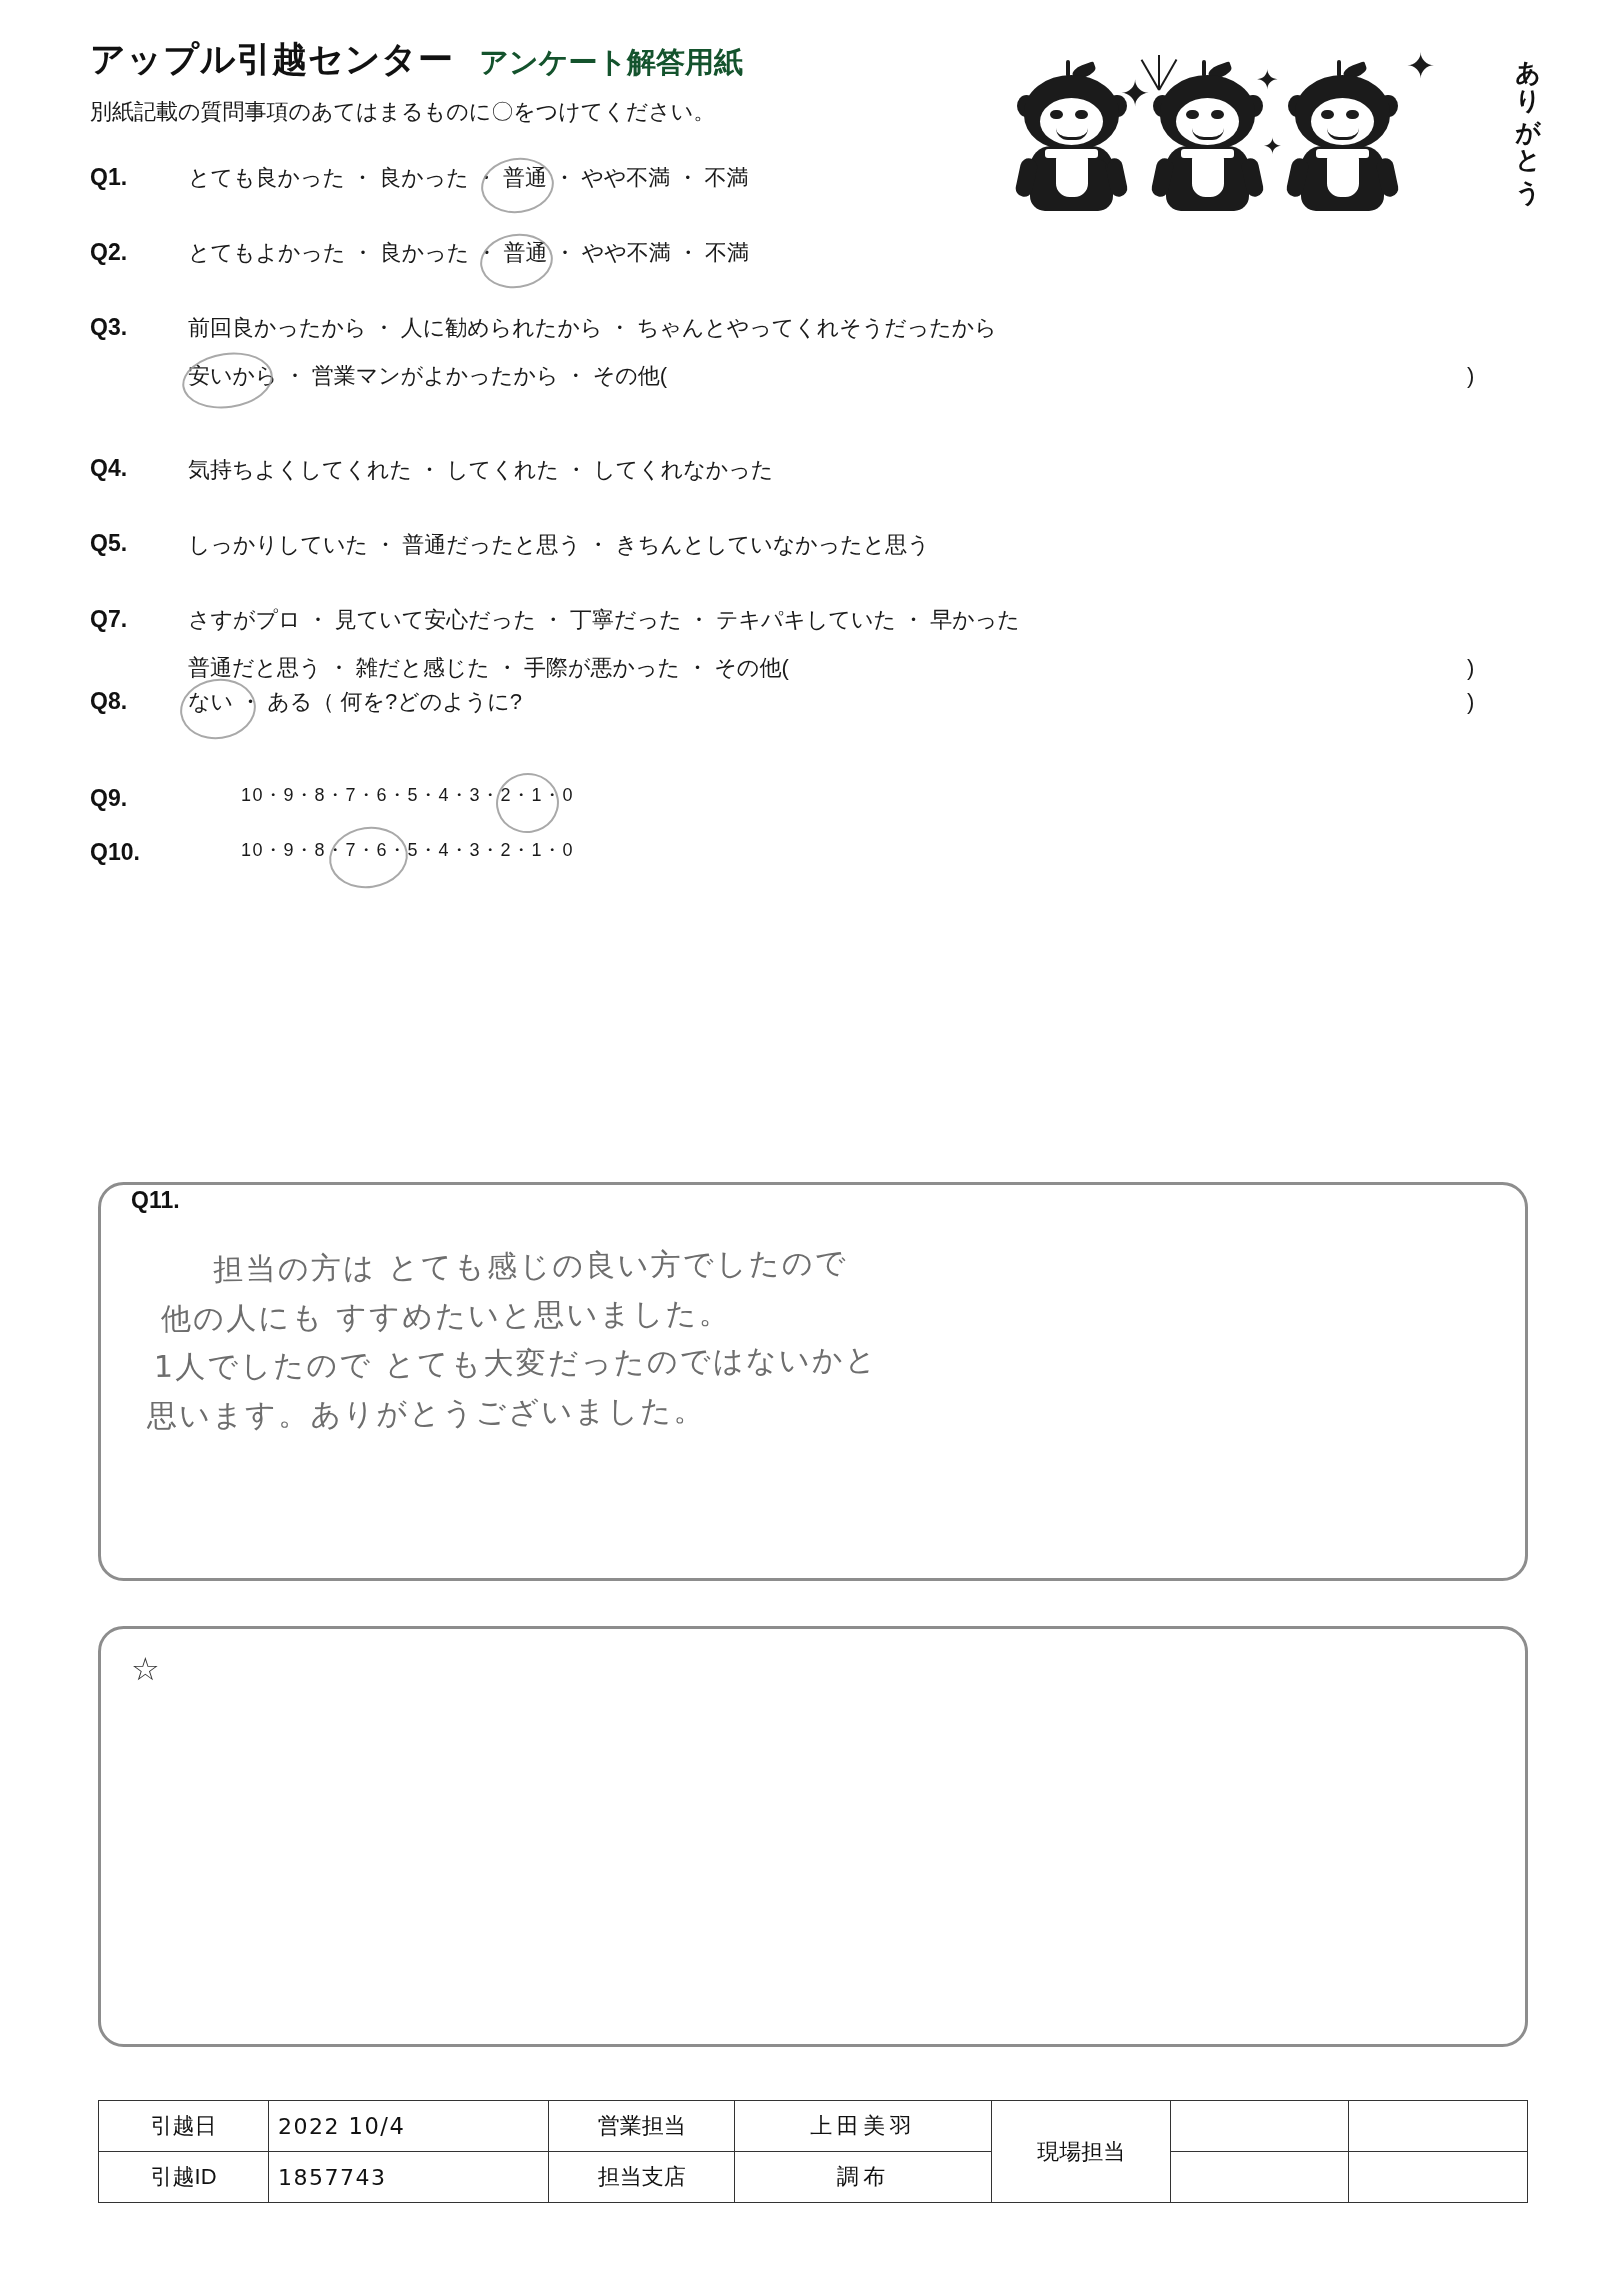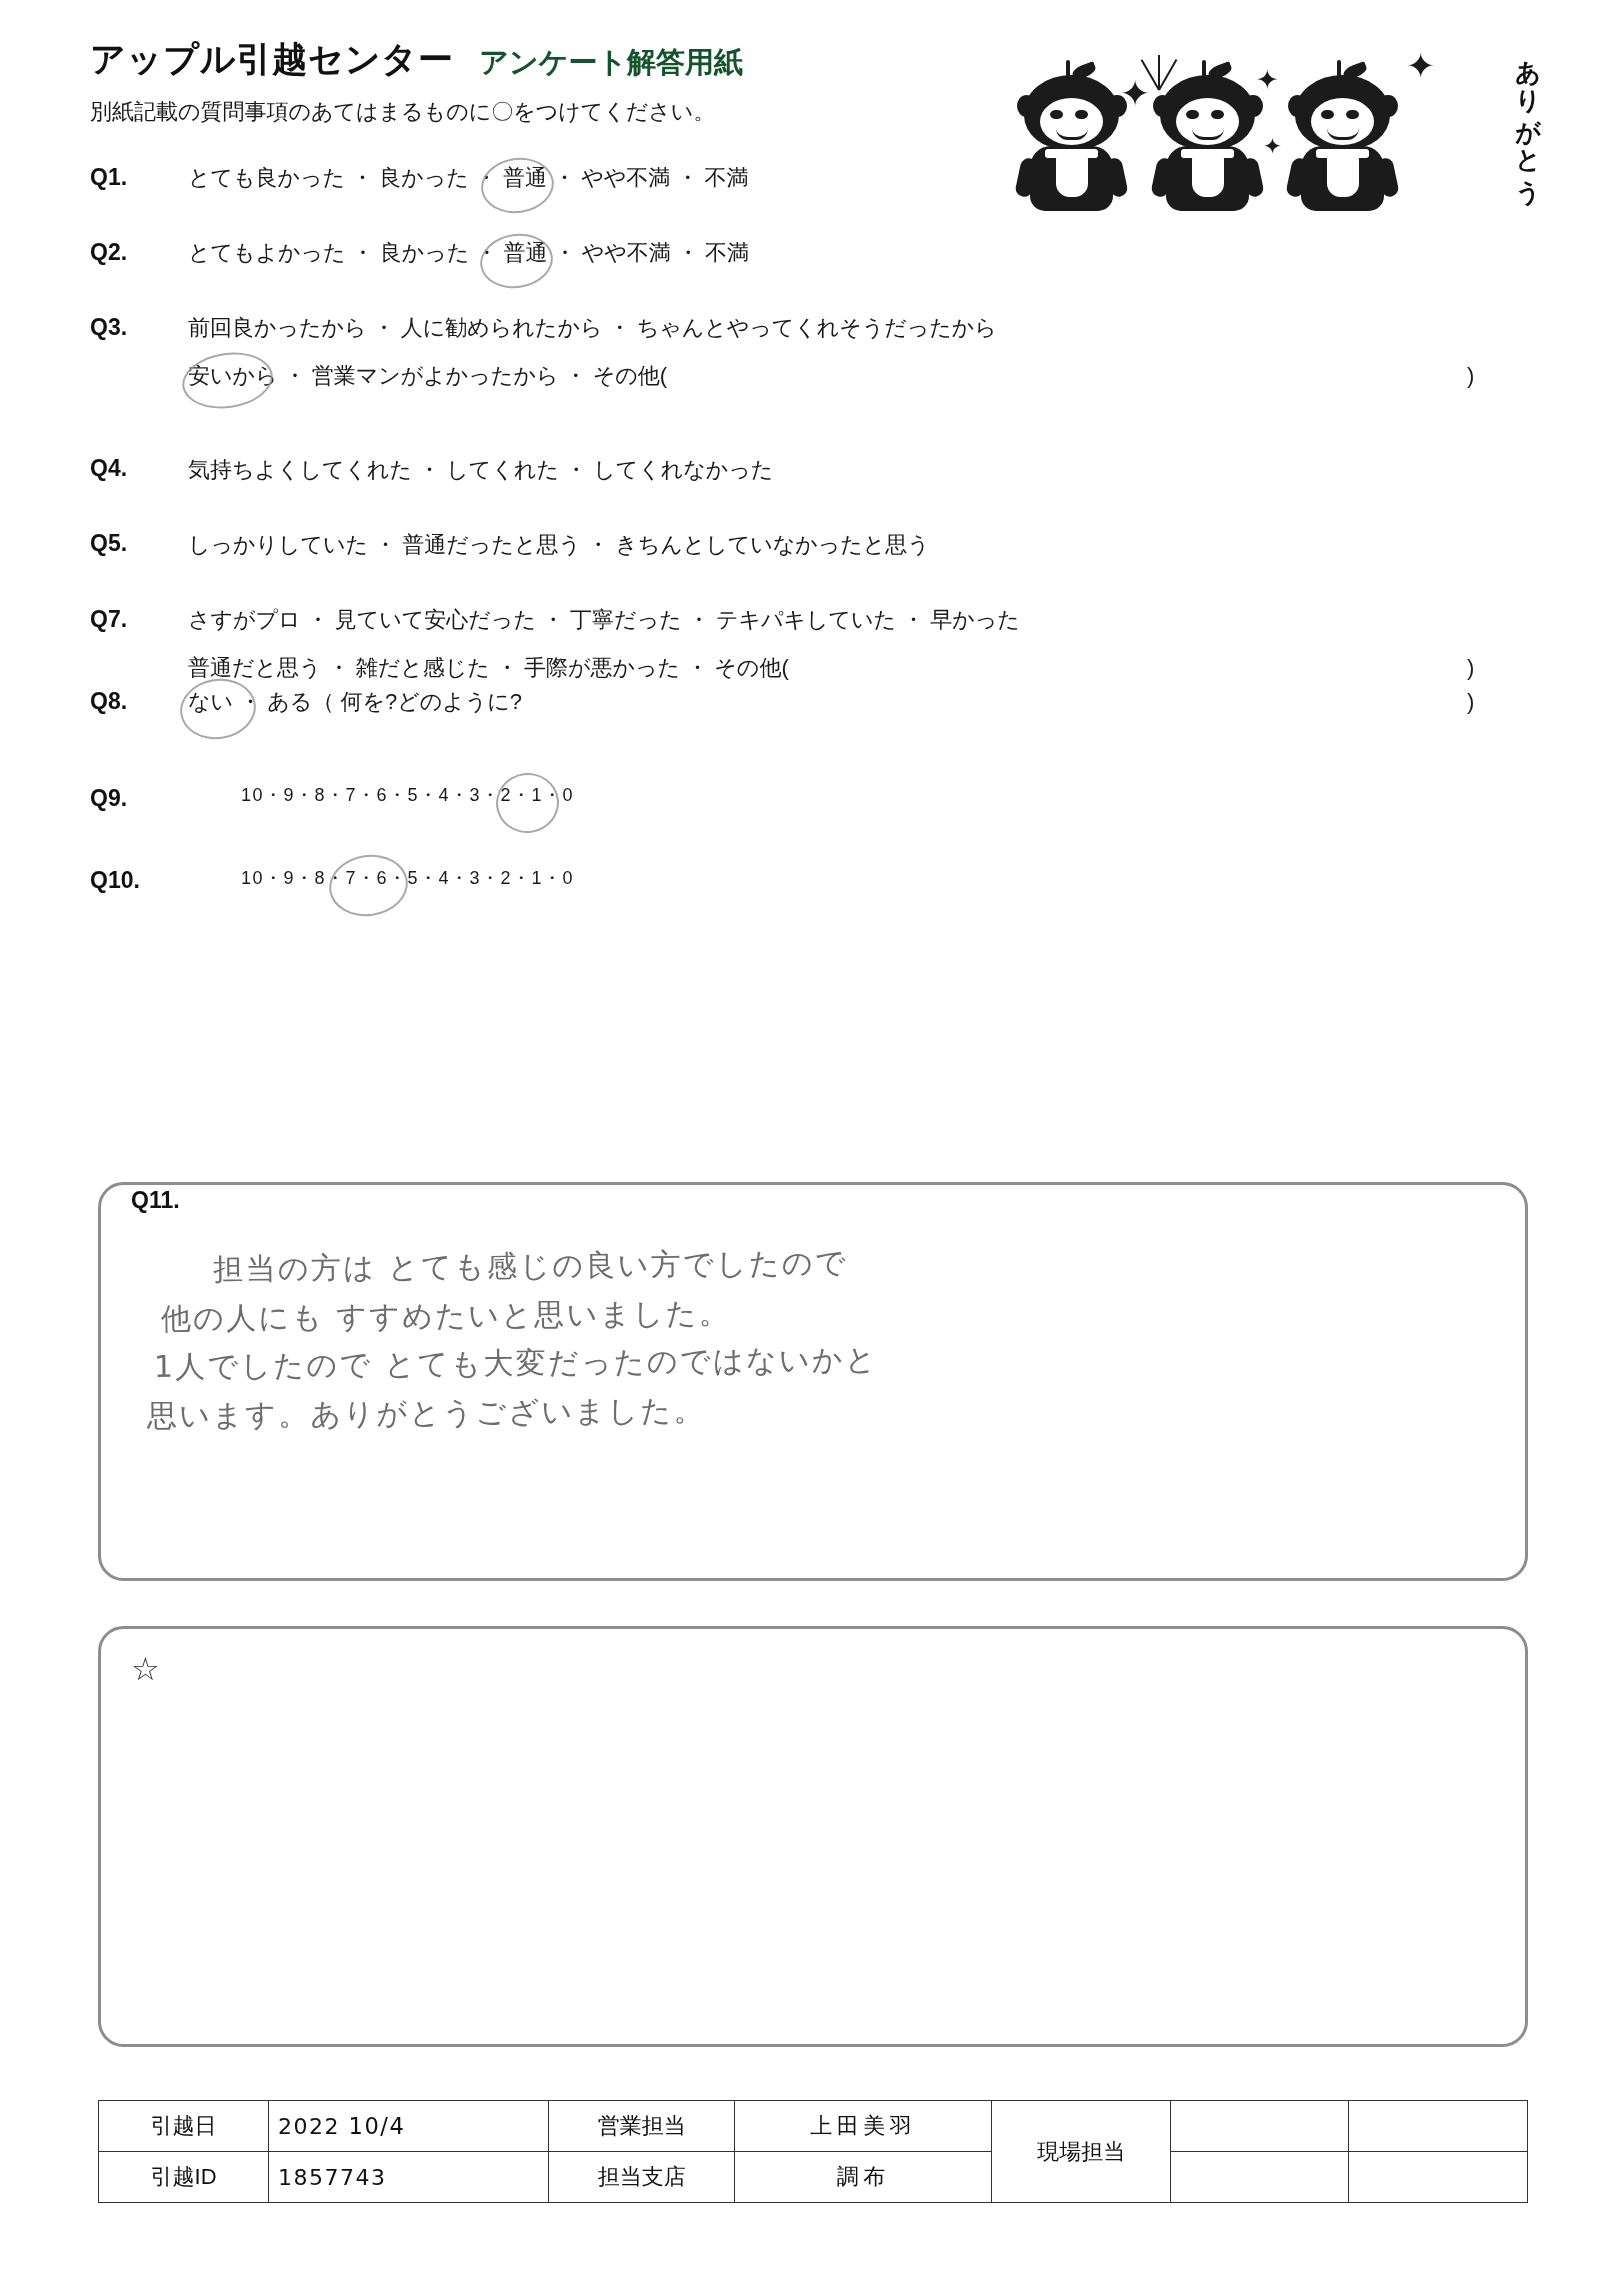--- a/index.html
+++ b/index.html
@@ -497,21 +497,21 @@
         <div class="q-body">
           <div class="q-line">
             <span>ない ・ ある（ 何を?どのように?</span>
             <span class="paren-right">)</span>
           </div>
         </div>
       </div>
       <div class="circle-mark" style="left:90px; top:-7.5px; width:72px; height:56px;"></div>
     </div>
 
-    <div class="q" style="margin-bottom:54px">
+    <div class="q" style="margin-bottom:26px">
       <div class="q-row">
         <div class="q-label">Q9.</div>
         <div class="q-body">
           <div class="q-line q-scale">10・9・8・7・6・5・4・3・2・1・0</div>
         </div>
       </div>
       <div class="circle-mark" style="left:406px; top:-10.5px; width:59px; height:56px;"></div>
     </div>
 
     <div class="q">

